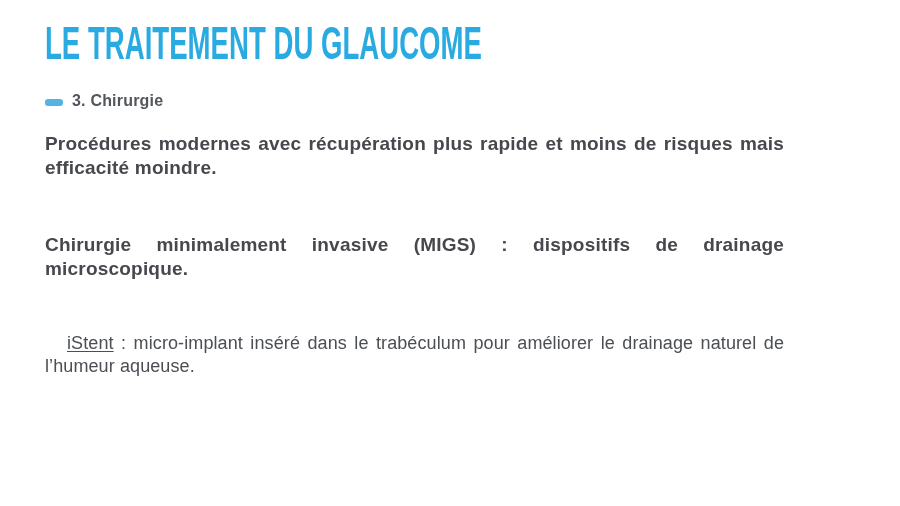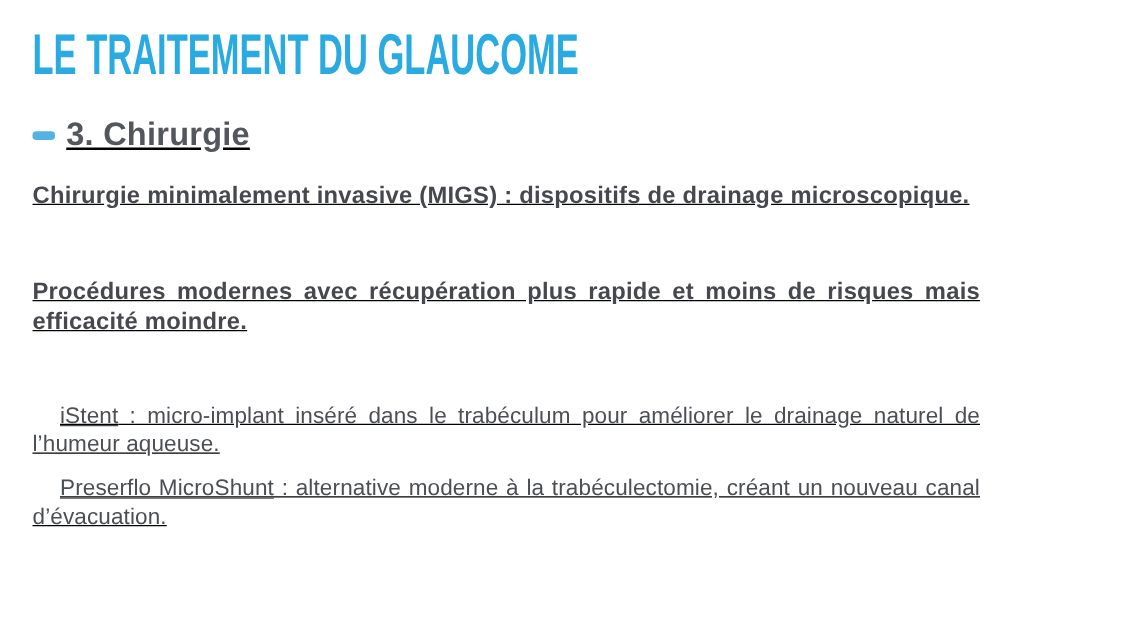--- a/index.html
+++ b/index.html
@@ -12,22 +12,21 @@
     height: 506px;
     font-family: "Liberation Sans", "DejaVu Sans", sans-serif;
     overflow: hidden;
   }
   .slide {
     position: relative;
     width: 824px;
     height: 506px;
     background: #ffffff;
     box-sizing: border-box;
-    padding: 20px 40px 0 26px;
-    text-decoration: underline;
+    padding: 20px 40px 0 45px;
   }
   
   .slide-title {
     display: inline-block;
     margin: 0;
     font-size: 46px;
     line-height: 1.0;
     font-weight: 700;
     color: #29ABE2;
     letter-spacing: 0px;
@@ -44,21 +43,21 @@
   }
   .dash-bullet {
     width: 18px;
     height: 7px;
     border-radius: 3px;
     background: #55B3E3;
     flex: 0 0 auto;
     margin-top: 2px;
   }
   .section-heading-text {
-    font-size: 26px;
+    font-size: 16px;
     font-weight: 700;
     color: #53565C;
     letter-spacing: 0.2px;
   }
   
   .intro-para {
     margin: 0;
     margin-top: 22px;
     font-size: 19px;
     font-weight: 700;
@@ -94,27 +93,26 @@
 
 <div class="slide">
 
   <h1 class="slide-title">LE TRAITEMENT DU GLAUCOME</h1>
 
   <div class="section-heading">
     <span class="dash-bullet"></span>
     <span class="section-heading-text">3. Chirurgie</span>
   </div>
 
+  <p class="intro-para">Procédures modernes avec récupération plus rapide et moins de risques mais efficacité moindre.</p>
+
   <p class="intro-para">Chirurgie minimalement invasive (MIGS) : dispositifs de drainage microscopique.</p>
-
-  <p class="intro-para">Procédures modernes avec récupération plus rapide et moins de risques mais efficacité moindre.</p>
 
   <div class="device-list">
 
     <p class="device-para"><span class="device-term">iStent</span><span> : micro-implant inséré dans le trabéculum pour améliorer le drainage naturel de l’humeur aqueuse.</span></p>
 
 
-    <p class="device-para"><span class="device-term">Preserflo MicroShunt</span><span> : alternative moderne à la trabéculectomie, créant un nouveau canal d’évacuation.</span></p>
 
 
   </div>
 
 </div>
 
 </body></html>

